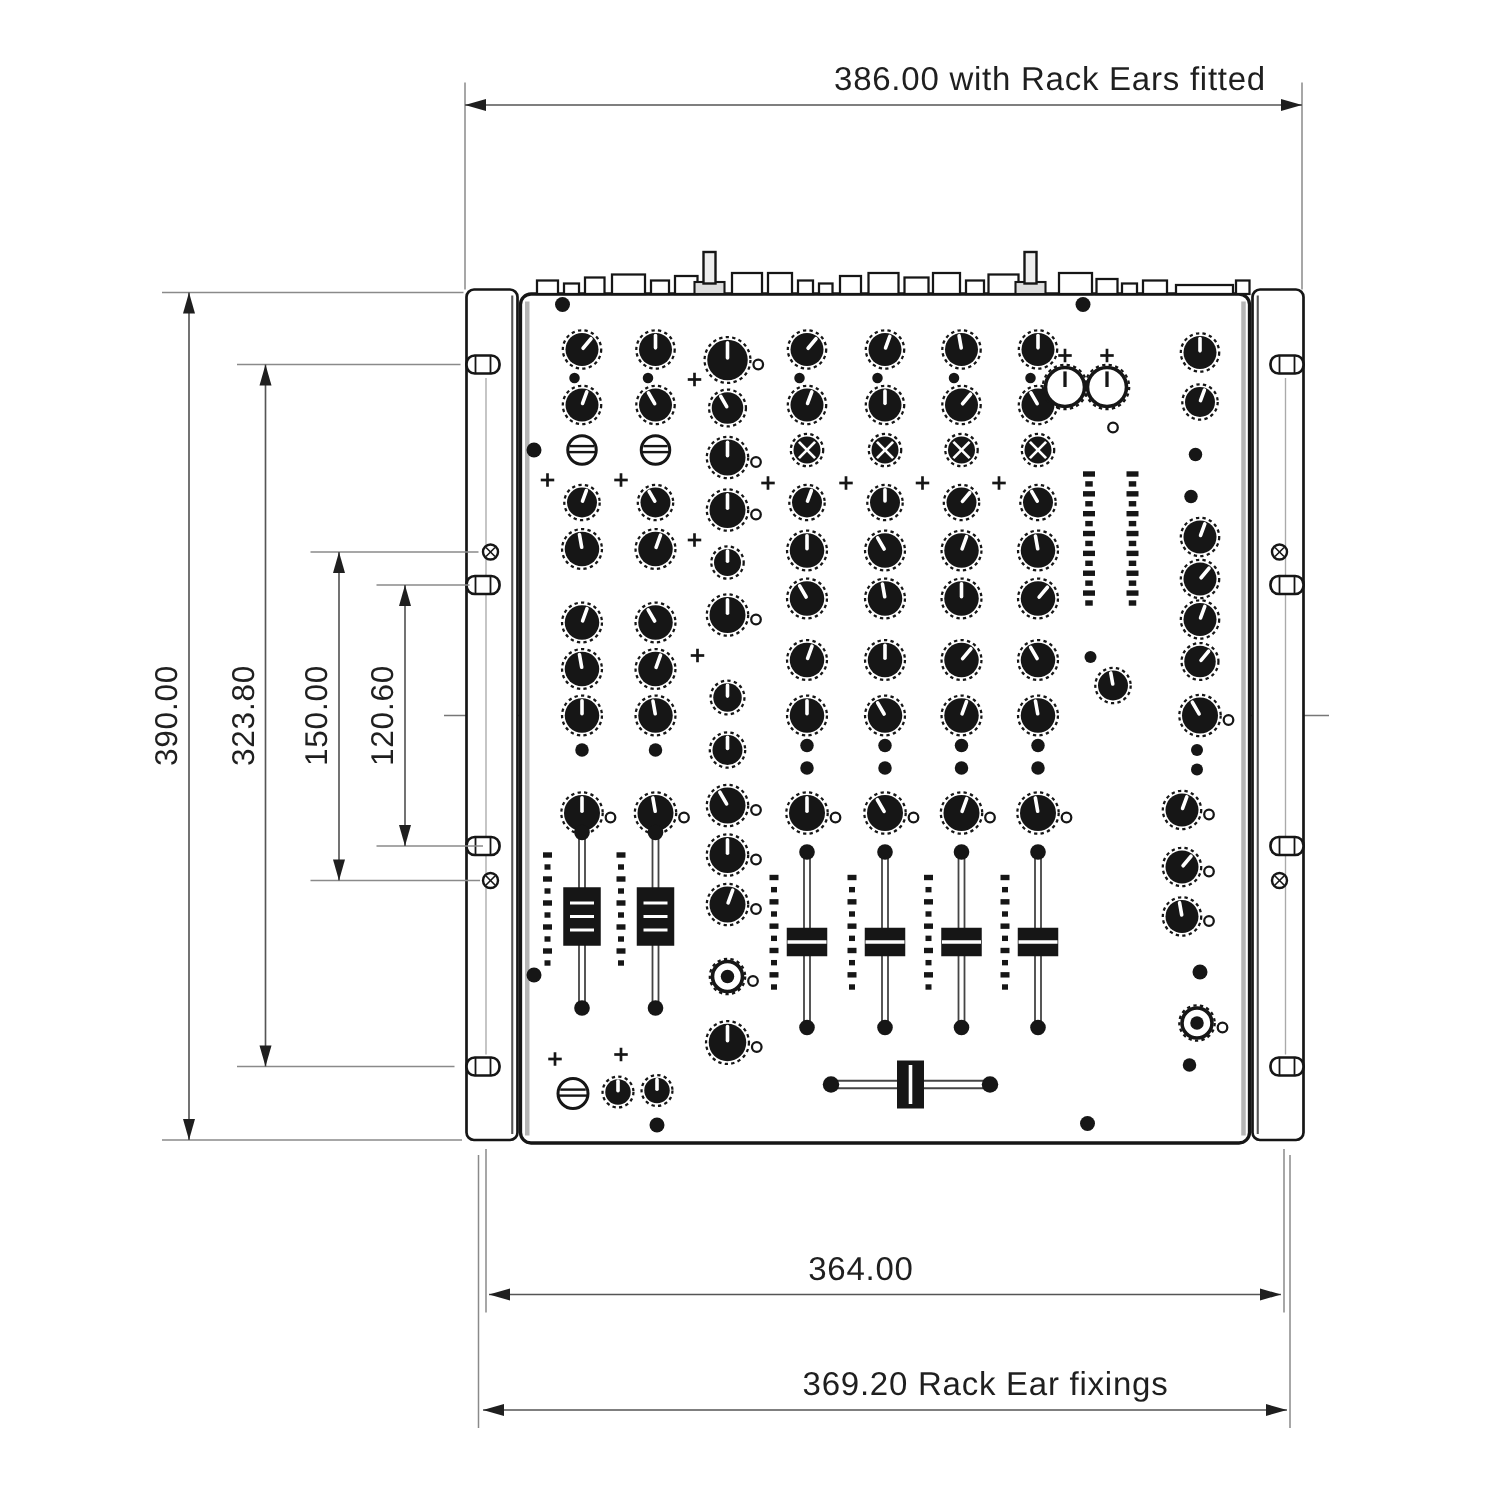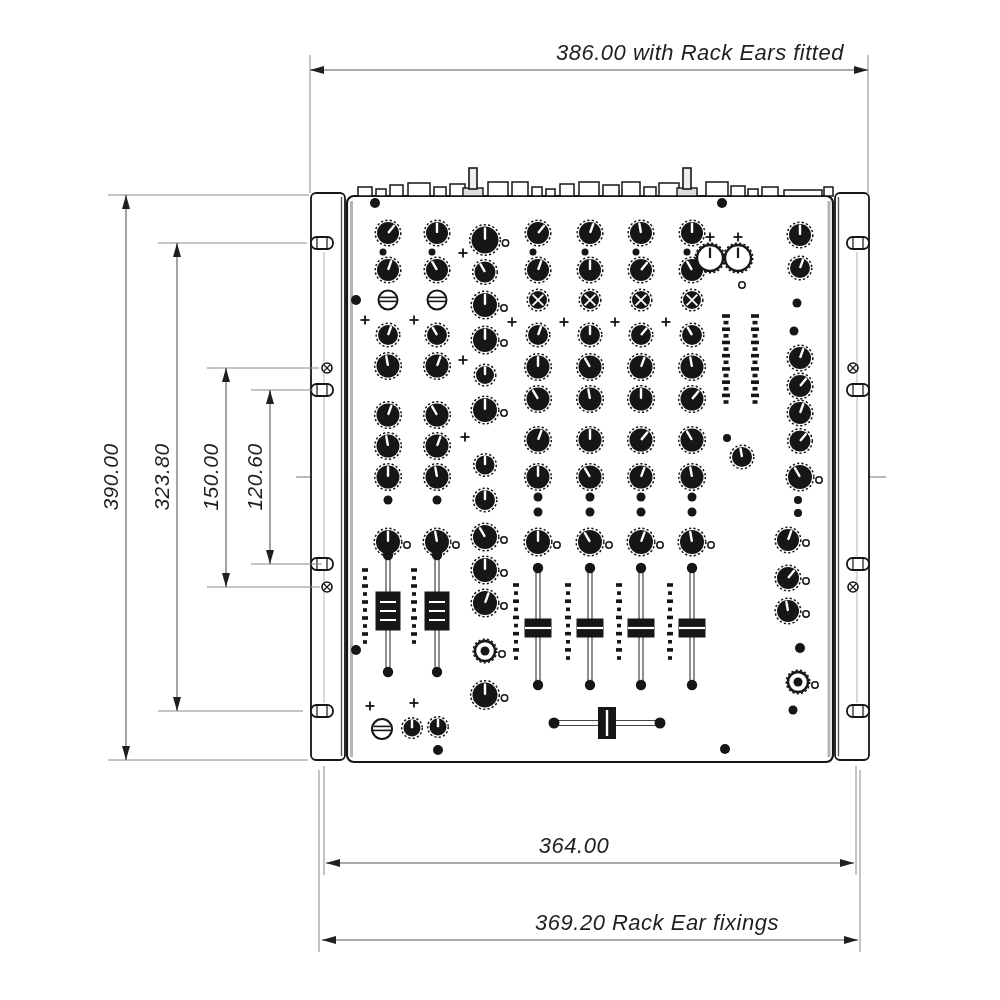--- a/index.html
+++ b/index.html
@@ -1,17 +1,17 @@
 <!DOCTYPE html>
 <html><head>
 <meta charset="utf-8">
 <style>
   html,body{margin:0;padding:0;background:#fff;}
   .canvas{position:relative;width:1000px;height:1000px;background:#ffffff;overflow:hidden;
-          font-family:"Liberation Sans", sans-serif;font-style:italic;}
+          font-family:"Liberation Sans", sans-serif;}
   svg{position:absolute;left:0;top:0;}
   text{font-family:"Liberation Sans", sans-serif;fill:#1f1f1f;}
   .dimtext{font-size:22px;letter-spacing:0.5px;}
   .dimtext-v{font-size:21px;letter-spacing:0.5px;}
 </style>
 </head>
 <body>
 
 <div class="canvas">
   <svg id="drawing" width="1000" height="1000" viewBox="0 0 1000 1000">

